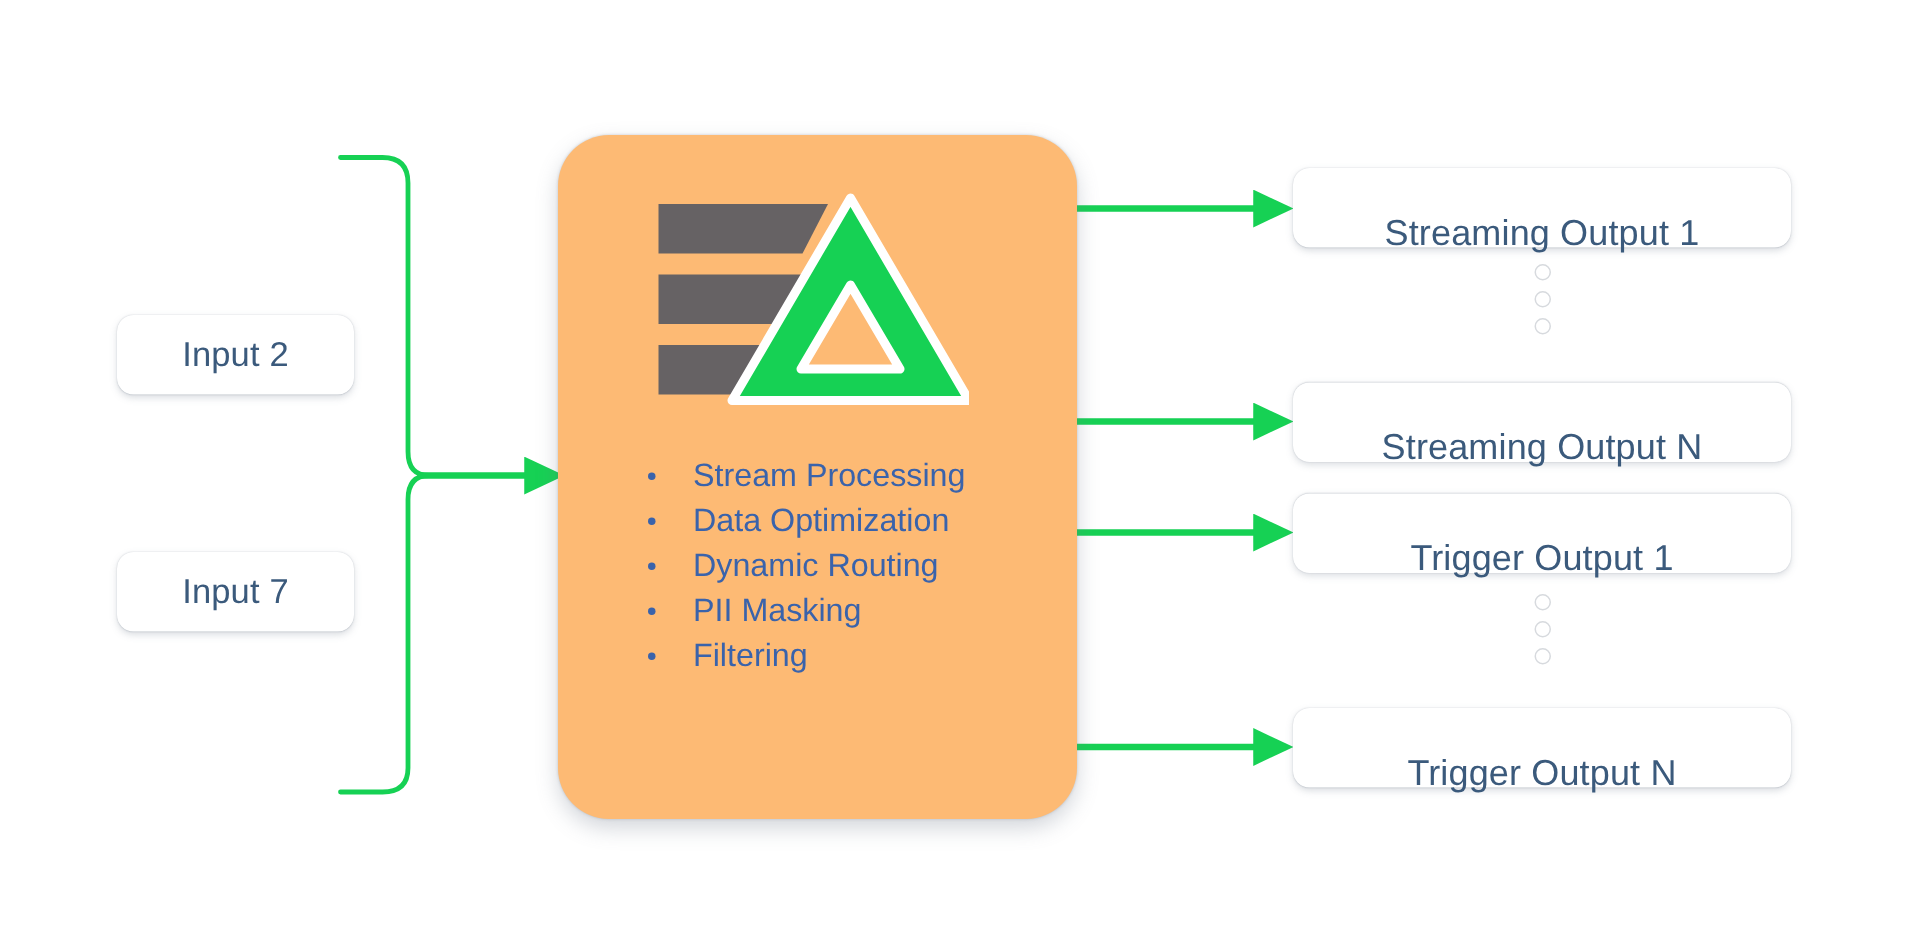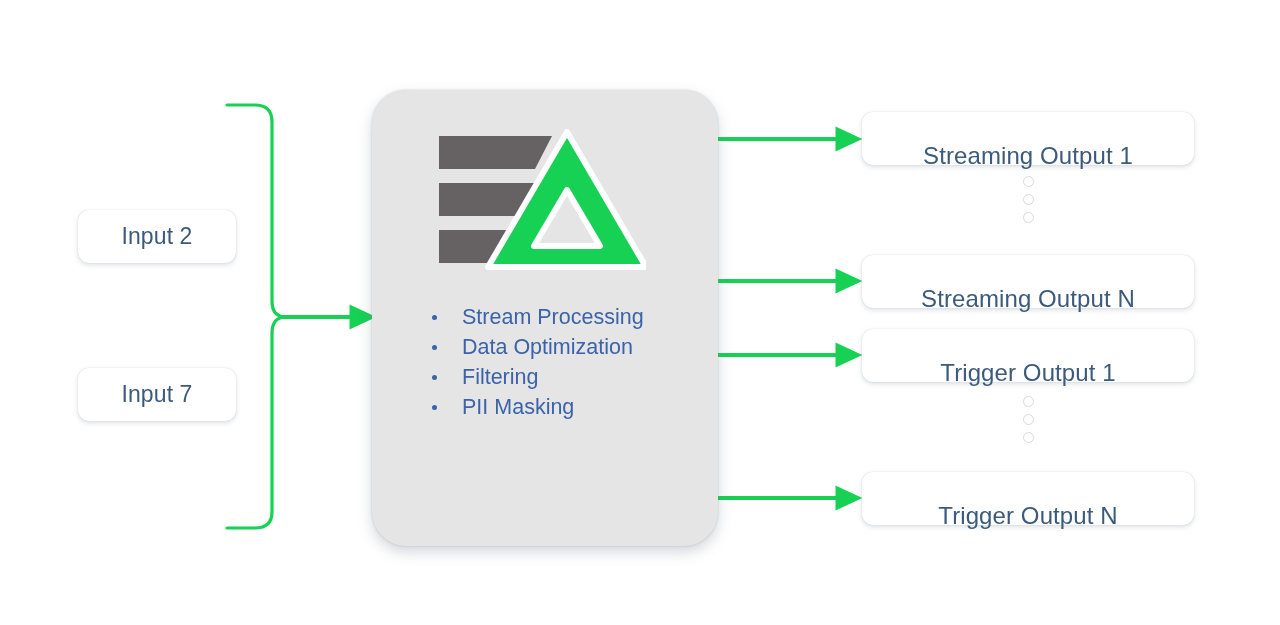--- a/index.html
+++ b/index.html
@@ -53,21 +53,21 @@
   }
   .output-card .card-label { font-size: 24px; margin-top: 34px; }
 
   
   #center-panel {
     position: absolute;
     left: 372px;
     top: 90px;
     width: 346px;
     height: 456px;
-    background: #e5e5e5;
+    background: #fdba74;
     border-radius: 34px;
     box-shadow: 0 6px 14px rgba(110,120,135,0.30),
                 0 0 2px rgba(110,120,135,0.35);
     box-sizing: border-box;
   }
 
   #logo {
     position: absolute;
     left: 62px;
     top: 38px;
@@ -180,25 +180,29 @@
       <li>
         <span class="bullet-dot"></span>
         <span>Stream Processing</span>
       </li>
       <li>
         <span class="bullet-dot"></span>
         <span>Data Optimization</span>
       </li>
       <li>
         <span class="bullet-dot"></span>
+        <span>Dynamic Routing</span>
+      </li>
+      <li>
+        <span class="bullet-dot"></span>
+        <span>PII Masking</span>
+      </li>
+      <li>
+        <span class="bullet-dot"></span>
         <span>Filtering</span>
-      </li>
-      <li>
-        <span class="bullet-dot"></span>
-        <span>PII Masking</span>
       </li>
     </ul>
   </div>
 
   <div class="card output-card" style="top:112px;">
     <span class="card-label">Streaming Output 1</span>
   </div>
 
   <div class="ellipsis-dots" style="top:176px;">
     <span class="dot"></span>

